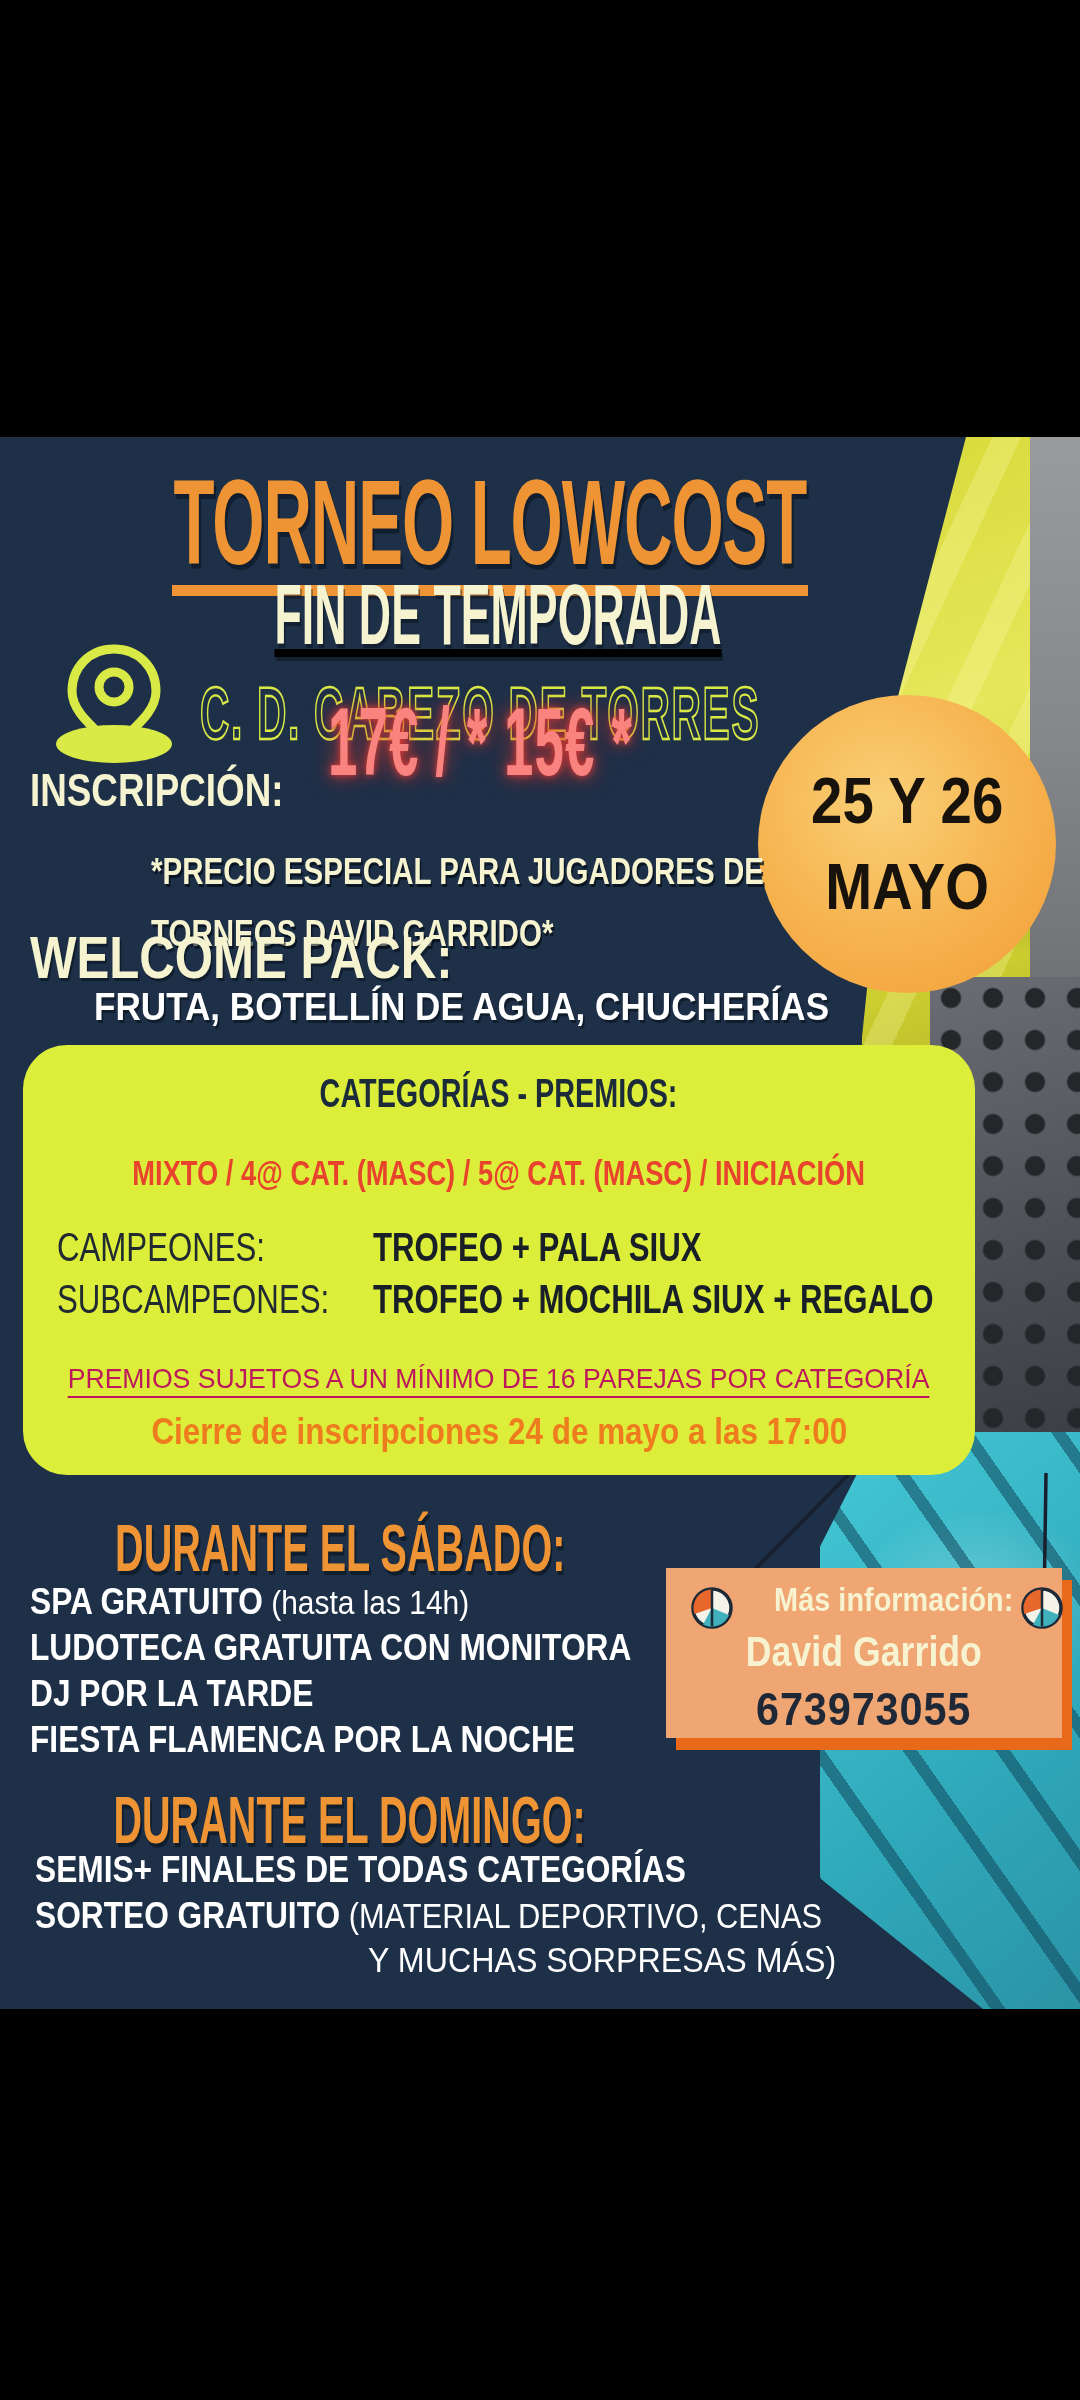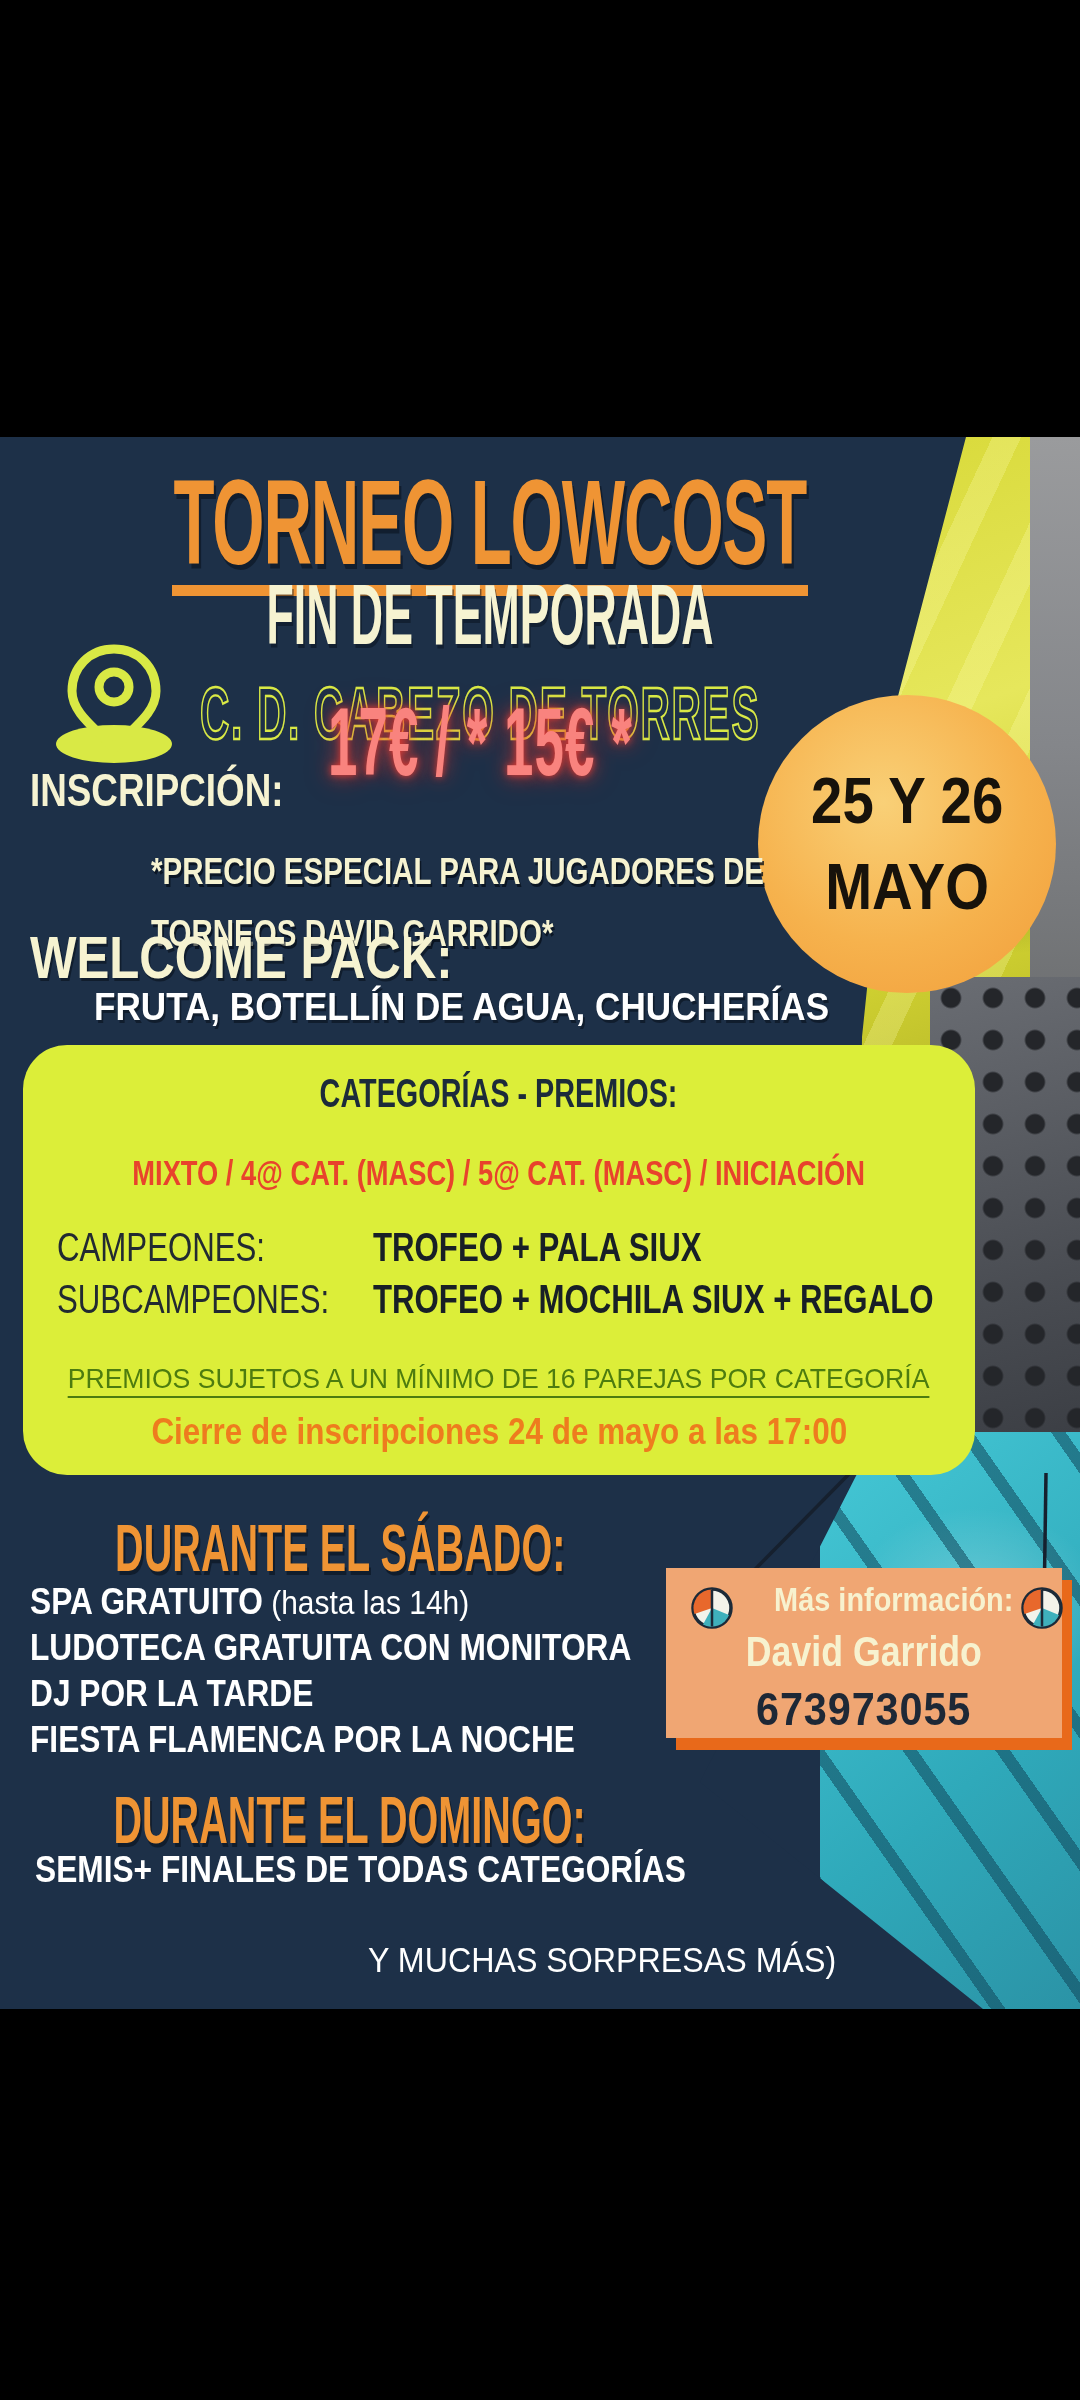--- a/index.html
+++ b/index.html
@@ -36,21 +36,21 @@
   .abs{position:absolute;z-index:4;white-space:nowrap;}
   .cond{display:inline-block;transform-origin:left center;}
   .cond-c{display:inline-block;transform-origin:center center;}
   .ctr{display:flex;justify-content:center;}
 
   
   .title-row{left:0;top:30px;width:980px;}
   .title-row span{font-size:120px;font-weight:800;line-height:110px;color:#ef9434;
     transform:scaleX(0.56);letter-spacing:-2px;text-shadow:4px 5px 0 rgba(8,16,28,.55);}
   .title-underline{position:absolute;z-index:4;left:172px;top:148px;width:636px;height:11px;background:#ef9434;}
-  .subtitle-row{left:0;top:134px;width:980px;}
+  .subtitle-row{left:8px;top:134px;width:980px;text-decoration:underline;}
   .subtitle-row span{font-size:86px;font-weight:800;line-height:86px;color:#f6f3d1;
     transform:scaleX(0.52);text-shadow:3px 4px 0 rgba(8,16,28,.5);}
 
   
   .pin{left:52px;top:206px;width:140px;height:120px;}
   .loc-text{left:200px;top:240px;font-size:74px;font-weight:800;line-height:74px;letter-spacing:3px;color:#d9e945;}
   .loc-text .cond{transform:scaleX(0.55);}
   @supports (-webkit-text-stroke: 2px #d9e945){
     .loc-text .cond{-webkit-text-stroke:2.4px #d9e945;-webkit-text-fill-color:transparent;}
   }
@@ -81,21 +81,21 @@
   .catbox .row{position:absolute;left:0;width:100%;display:flex;justify-content:center;white-space:nowrap;}
   .cat-title{top:26px;font-size:40px;font-weight:800;color:#1c2b3a;}
   .cat-title .cond-c{transform:scaleX(0.72);}
   .cat-list{top:108px;font-size:35px;font-weight:800;color:#e8432c;}
   .cat-list .cond-c{transform:scaleX(0.78);}
   .prize-row{position:absolute;white-space:nowrap;}
   .prize-label{position:absolute;left:34px;font-size:40px;font-weight:400;color:#222a31;}
   .prize-label .cond{transform:scaleX(0.78);}
   .prize-value{position:absolute;left:350px;font-size:40px;font-weight:800;color:#181f26;}
   .prize-value .cond{transform:scaleX(0.78);}
-  .cat-note{top:318px;font-size:28px;font-weight:500;color:#4d7c0f;}
+  .cat-note{top:318px;font-size:28px;font-weight:500;color:#be185d;}
   .cat-note .cond-c{transform:scaleX(0.95);text-decoration:underline;text-decoration-thickness:2px;text-underline-offset:8px;}
   .cat-deadline{top:366px;font-size:37px;font-weight:800;color:#ee7c1e;}
   .cat-deadline .cond-c{transform:scaleX(0.85);}
 
   
   .sat-heading{left:0;top:1078px;width:680px;}
   .sat-heading span{font-size:66px;font-weight:800;line-height:66px;color:#ef9434;
     transform:scaleX(0.6);text-shadow:3px 4px 0 rgba(8,16,28,.6);}
   .sat-items{left:30px;top:1142px;font-size:36px;font-weight:800;line-height:45px;color:#ffffff;}
   .sat-items .line{white-space:nowrap;}
@@ -247,18 +247,21 @@
         <span class="cond-c">673973055</span>
       </div>
     </div>
 
     <div class="abs ctr sun-heading">
       <span class="cond-c">DURANTE EL DOMINGO:</span>
     </div>
     <div class="abs sun-line1">
       <span class="cond">SEMIS+ FINALES DE TODAS CATEGORÍAS</span>
     </div>
+    <div class="abs sun-line2">
+      <span class="cond"><span>SORTEO GRATUITO</span><span class="lite" style="font-size:35px;"> (MATERIAL DEPORTIVO, CENAS</span></span>
+    </div>
     <div class="abs sun-line3">
       <span class="cond">Y MUCHAS SORPRESAS MÁS)</span>
     </div>
 
   </div>
 </div>
 
 </body></html>

